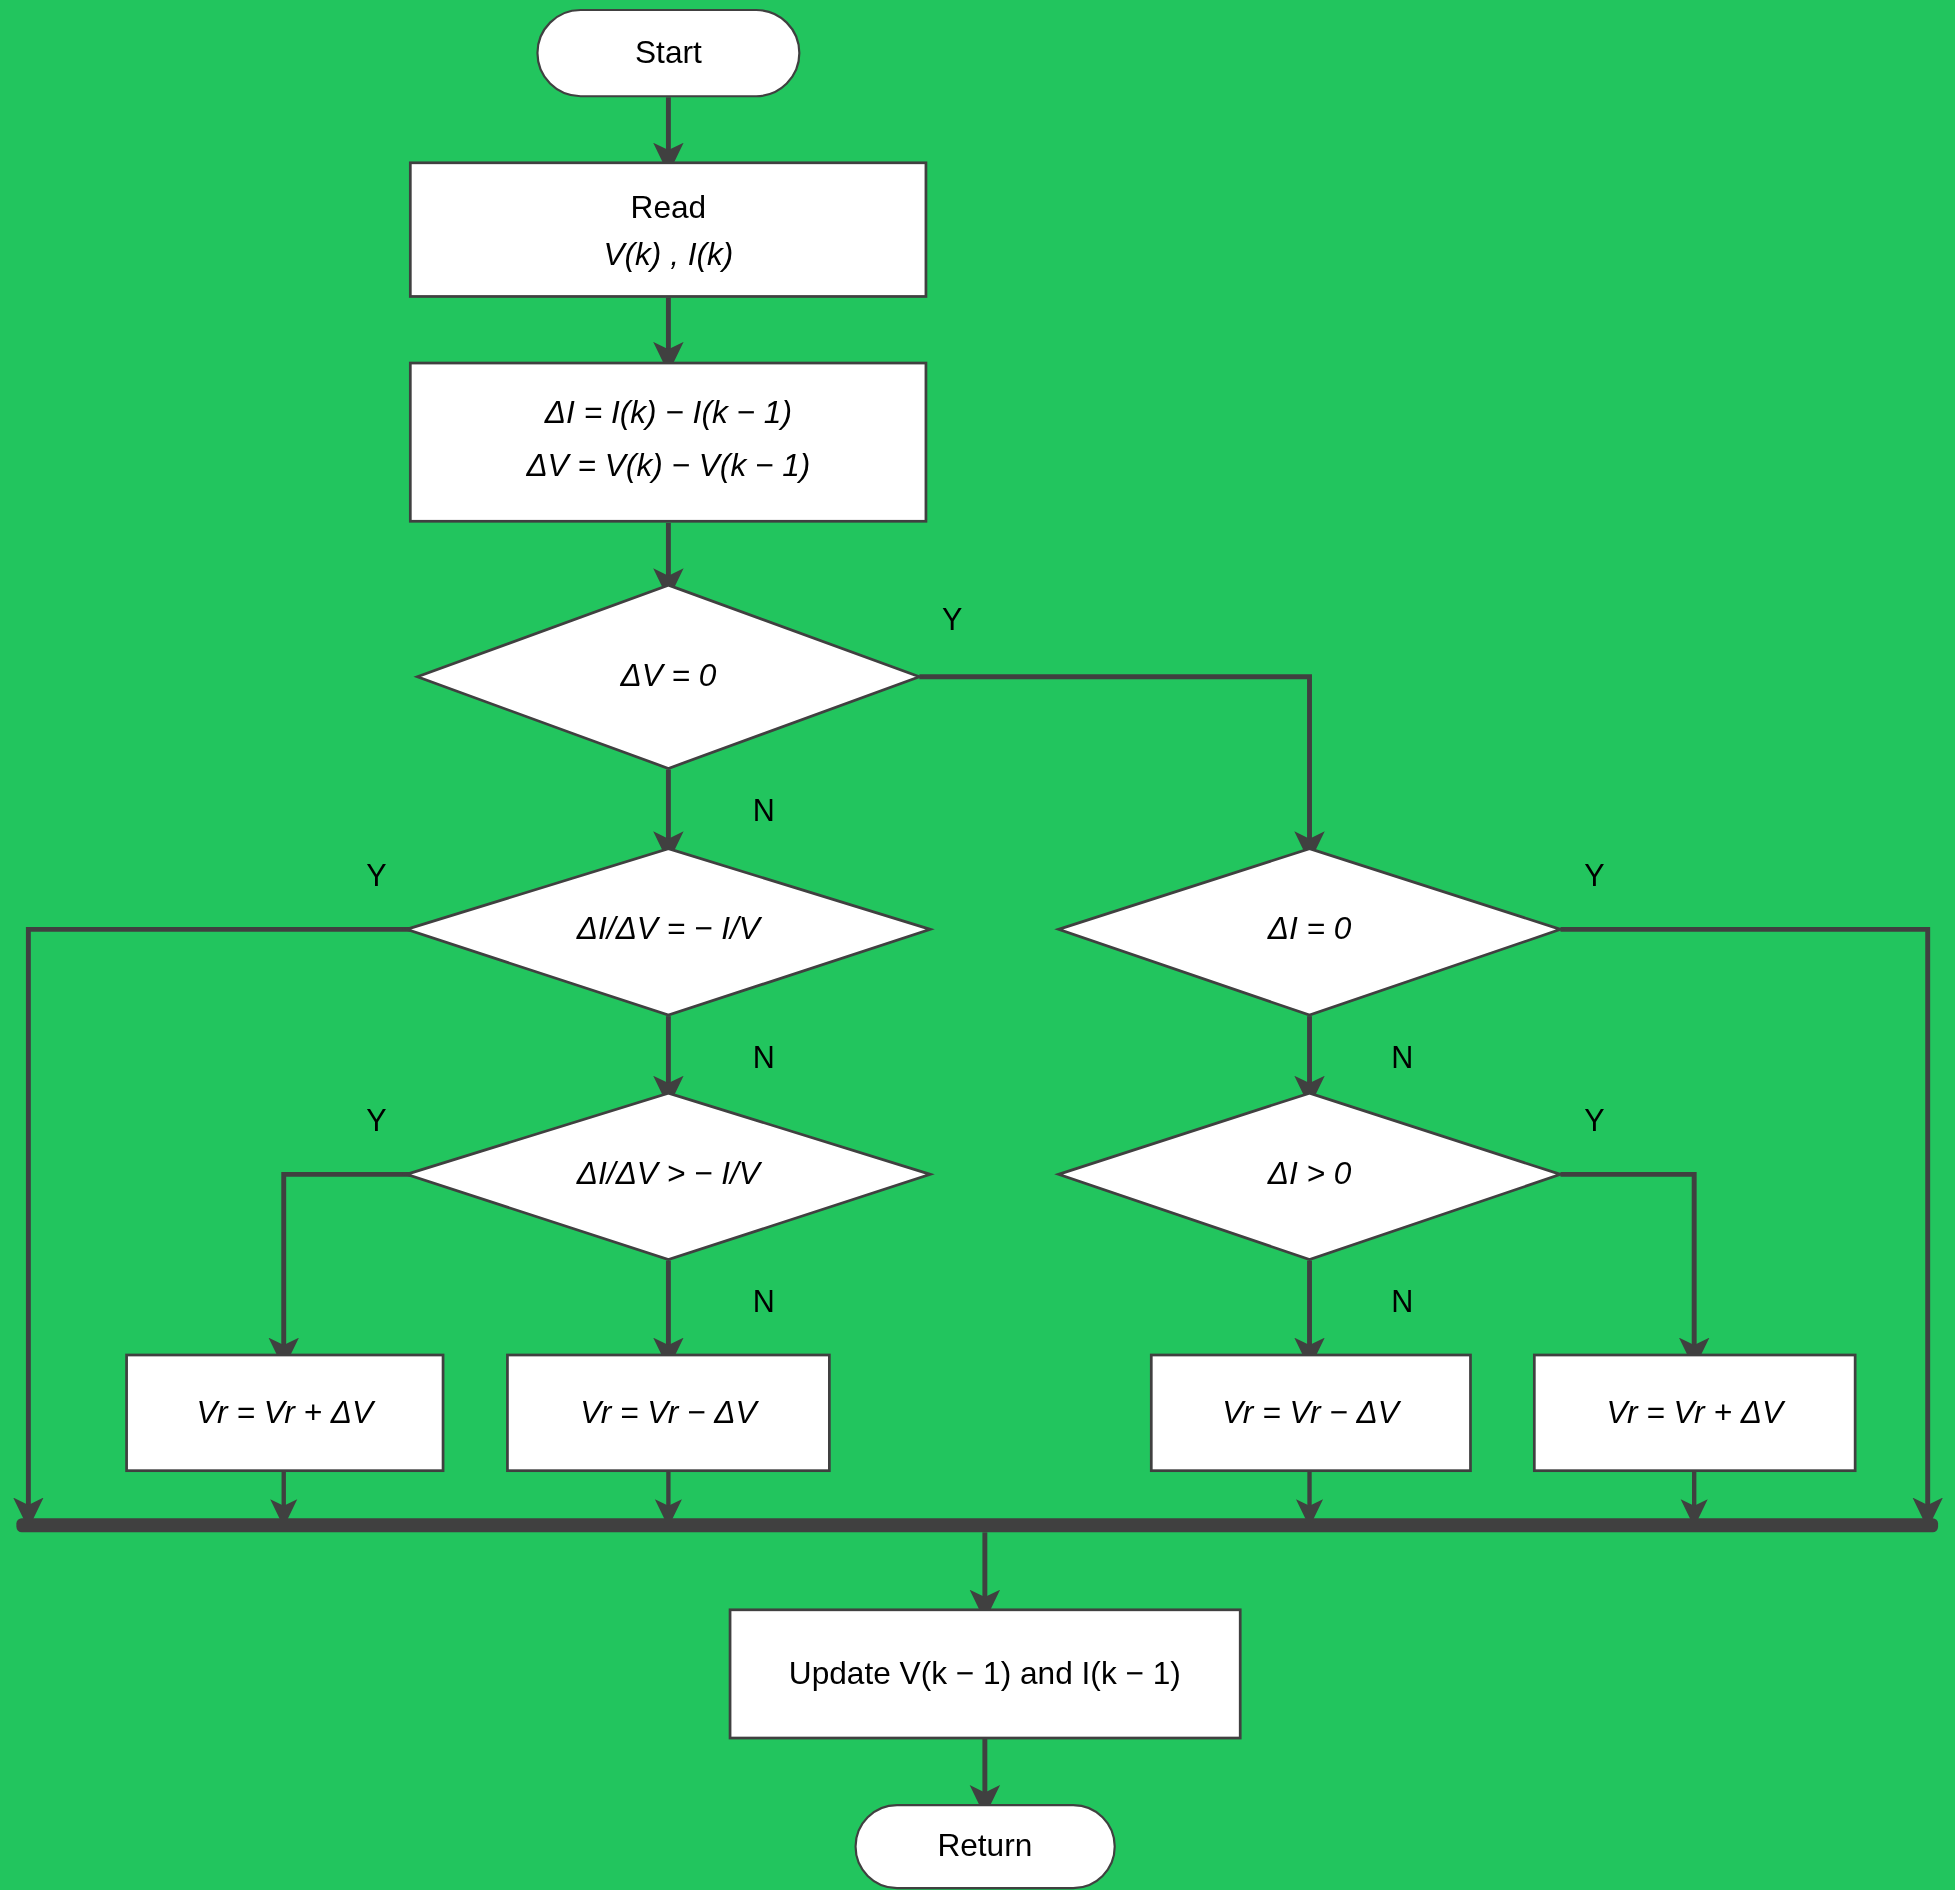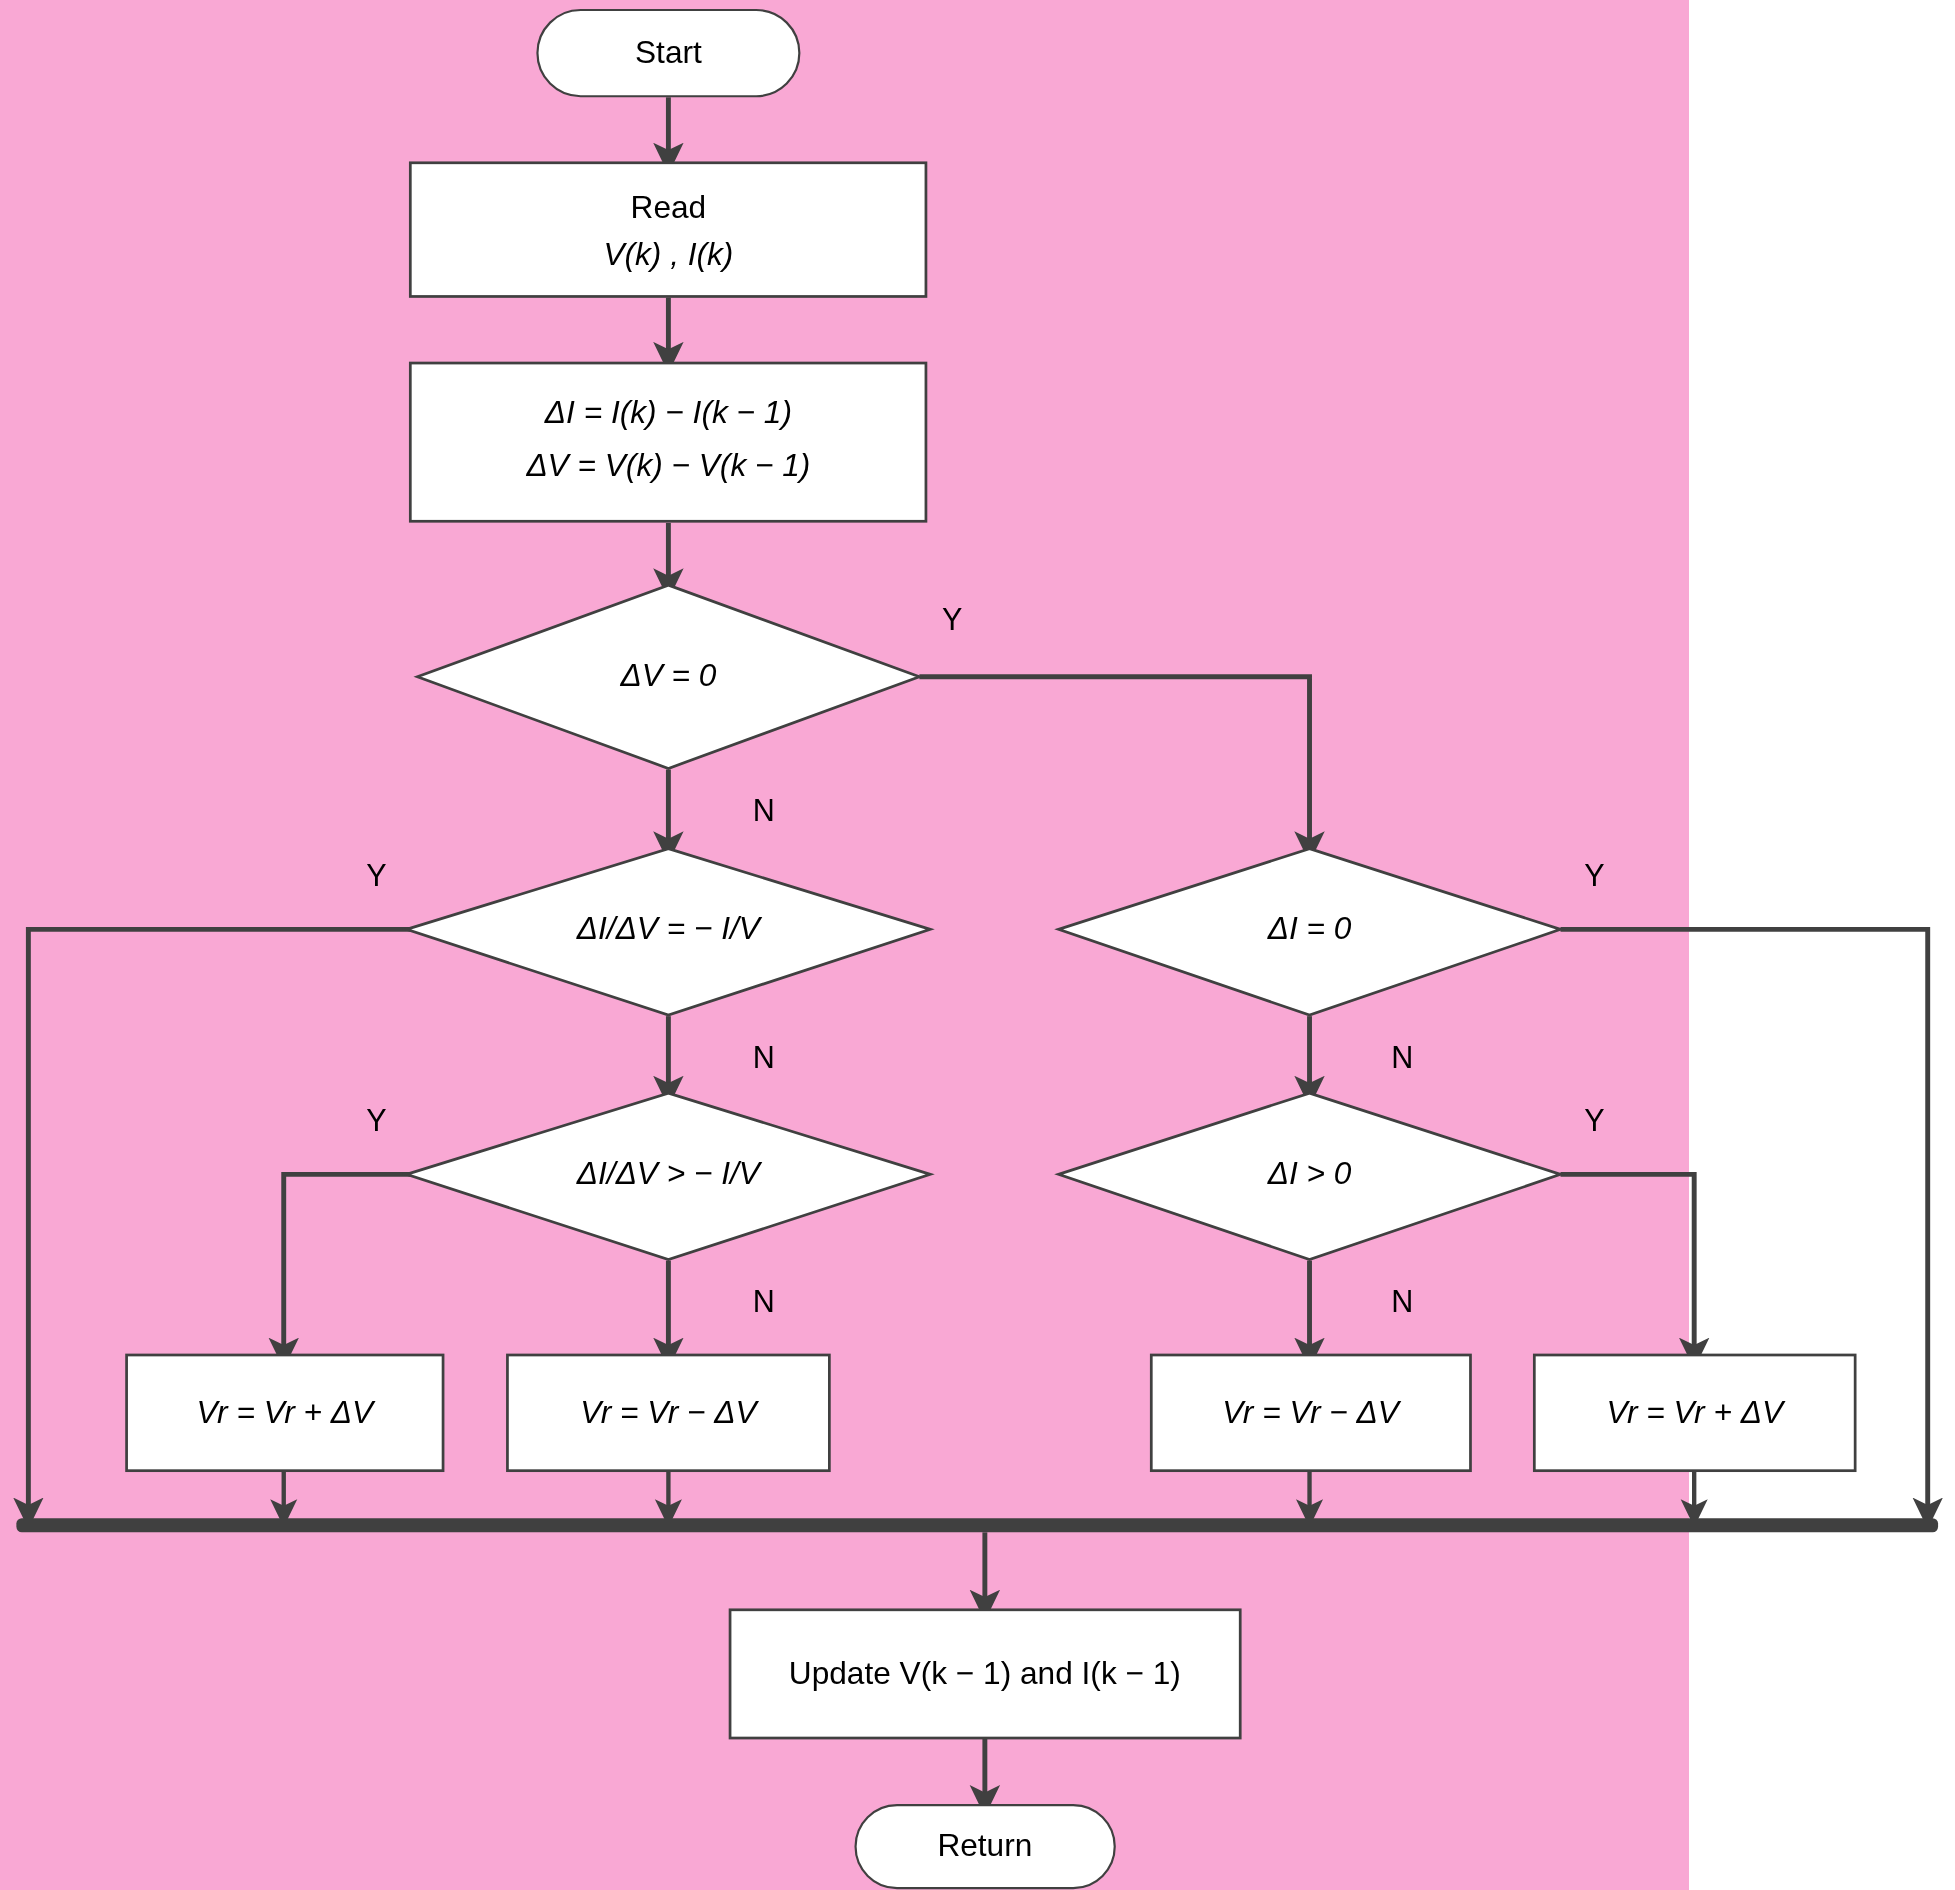--- a/index.html
+++ b/index.html
@@ -5,23 +5,23 @@
   html, body {
     margin: 0;
     padding: 0;
     background: #ffffff;
   }
   body {
     font-family: "Liberation Sans", sans-serif;
   }
   #flowchart-root {
     position: relative;
-    width: 1689px;
+    width: 1955px;
     height: 1891px;
-    background: #f9a8d4;
+    background: #22c55e;
   }
   svg.chart-canvas {
     display: block;
     width: 1955px;
     height: 1891px;
   }
   .node-shape {
     fill: #ffffff;
     stroke: #404040;
     stroke-width: 5;

